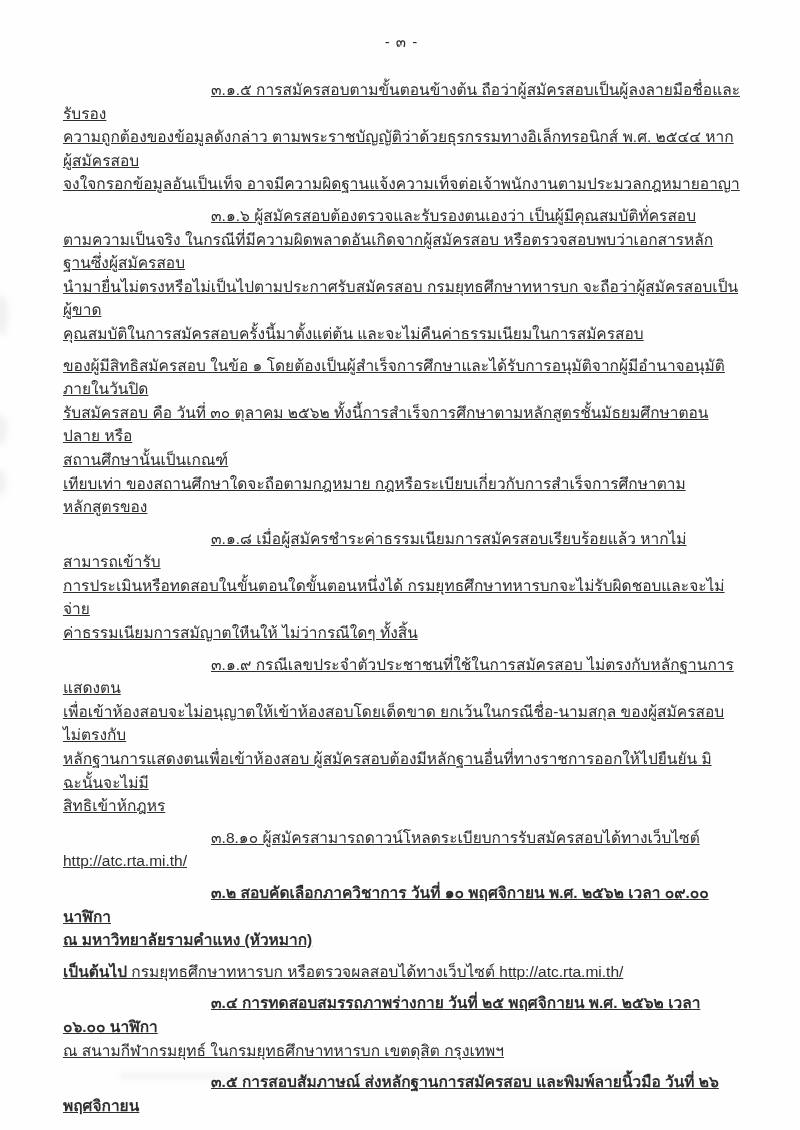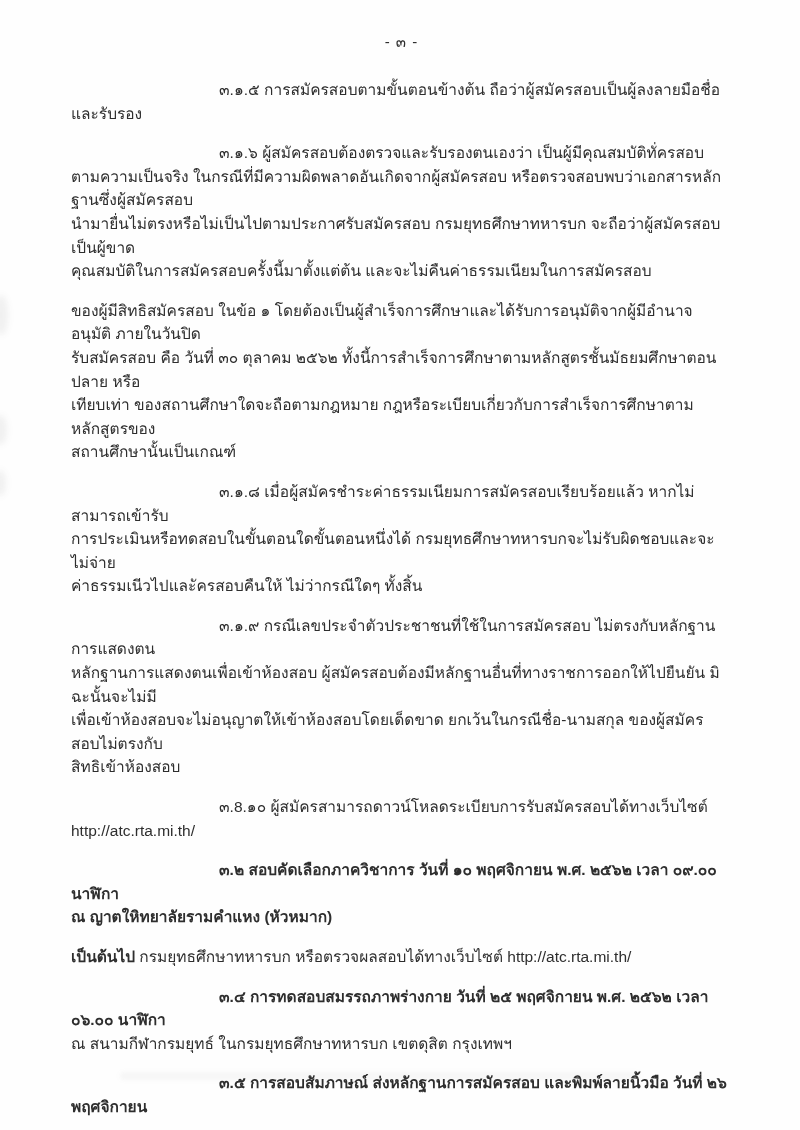--- a/index.html
+++ b/index.html
@@ -22,21 +22,21 @@
   }
   .page-number {
     text-align: center;
     font-size: 15px;
     margin-bottom: 24px;
     letter-spacing: 1px;
   }
   .content {
     font-size: 15.5px;
   }
-  .para { margin: 16px; }
+  .para { margin: 8px; text-decoration: underline; }
   .line {
     line-height: 23.6px;
     white-space: normal;
   }
   .line.indent { text-indent: 148px; }
   .seg.bold { font-weight: bold; }
   
   .artifact {
     position: absolute;
     background: rgba(60,60,60,0.07);
@@ -50,50 +50,52 @@
   .artifact.a4 { left: 120px; top: 1072px; width: 520px; height: 8px; border-radius: 4px; background: rgba(90,90,90,0.05); filter: blur(2px); }
 </style>
 </head>
 <body>
 
 <div class="page">
   <div class="page-number">- ๓ -</div>
   <div class="content" id="doc-body">
       <div class="para">
         <div class="line indent"><span class="seg">๓.๑.๕ การสมัครสอบตามขั้นตอนข้างต้น ถือว่าผู้สมัครสอบเป็นผู้ลงลายมือชื่อและรับรอง</span></div>
+        <div class="line"><span class="seg">ความถูกต้องของข้อมูลดังกล่าว ตามพระราชบัญญัติว่าด้วยธุรกรรมทางอิเล็กทรอนิกส์ พ.ศ. ๒๕๔๔ หากผู้สมัครสอบ</span></div>
+        <div class="line"><span class="seg">จงใจกรอกข้อมูลอันเป็นเท็จ อาจมีความผิดฐานแจ้งความเท็จต่อเจ้าพนักงานตามประมวลกฎหมายอาญา</span></div>
       </div>
       <div class="para">
         <div class="line indent"><span class="seg">๓.๑.๖ ผู้สมัครสอบต้องตรวจและรับรองตนเองว่า เป็นผู้มีคุณสมบัติทั่ครสอบ</span></div>
         <div class="line"><span class="seg">ตามความเป็นจริง ในกรณีที่มีความผิดพลาดอันเกิดจากผู้สมัครสอบ หรือตรวจสอบพบว่าเอกสารหลักฐานซึ่งผู้สมัครสอบ</span></div>
         <div class="line"><span class="seg">นำมายื่นไม่ตรงหรือไม่เป็นไปตามประกาศรับสมัครสอบ กรมยุทธศึกษาทหารบก จะถือว่าผู้สมัครสอบเป็นผู้ขาด</span></div>
         <div class="line"><span class="seg">คุณสมบัติในการสมัครสอบครั้งนี้มาตั้งแต่ต้น และจะไม่คืนค่าธรรมเนียมในการสมัครสอบ</span></div>
       </div>
       <div class="para">
         <div class="line"><span class="seg">ของผู้มีสิทธิสมัครสอบ ในข้อ ๑ โดยต้องเป็นผู้สำเร็จการศึกษาและได้รับการอนุมัติจากผู้มีอำนาจอนุมัติ ภายในวันปิด</span></div>
         <div class="line"><span class="seg">รับสมัครสอบ คือ วันที่ ๓๐ ตุลาคม ๒๕๖๒ ทั้งนี้การสำเร็จการศึกษาตามหลักสูตรชั้นมัธยมศึกษาตอนปลาย หรือ</span></div>
+        <div class="line"><span class="seg">สถานศึกษานั้นเป็นเกณฑ์</span></div>
         <div class="line"><span class="seg">เทียบเท่า ของสถานศึกษาใดจะถือตามกฎหมาย กฎหรือระเบียบเกี่ยวกับการสำเร็จการศึกษาตามหลักสูตรของ</span></div>
-        <div class="line"><span class="seg">สถานศึกษานั้นเป็นเกณฑ์</span></div>
       </div>
       <div class="para">
         <div class="line indent"><span class="seg">๓.๑.๘ เมื่อผู้สมัครชำระค่าธรรมเนียมการสมัครสอบเรียบร้อยแล้ว หากไม่สามารถเข้ารับ</span></div>
         <div class="line"><span class="seg">การประเมินหรือทดสอบในขั้นตอนใดขั้นตอนหนึ่งได้ กรมยุทธศึกษาทหารบกจะไม่รับผิดชอบและจะไม่จ่าย</span></div>
-        <div class="line"><span class="seg">ค่าธรรมเนีวไปและัครสอบคืนให้ ไม่ว่ากรณีใดๆ ทั้งสิ้น</span></div>
+        <div class="line"><span class="seg">ค่าธรรมเนียมการสมัญาตใหืนให้ ไม่ว่ากรณีใดๆ ทั้งสิ้น</span></div>
       </div>
       <div class="para">
         <div class="line indent"><span class="seg">๓.๑.๙ กรณีเลขประจำตัวประชาชนที่ใช้ในการสมัครสอบ ไม่ตรงกับหลักฐานการแสดงตน</span></div>
+        <div class="line"><span class="seg">เพื่อเข้าห้องสอบจะไม่อนุญาตให้เข้าห้องสอบโดยเด็ดขาด ยกเว้นในกรณีชื่อ-นามสกุล ของผู้สมัครสอบไม่ตรงกับ</span></div>
         <div class="line"><span class="seg">หลักฐานการแสดงตนเพื่อเข้าห้องสอบ ผู้สมัครสอบต้องมีหลักฐานอื่นที่ทางราชการออกให้ไปยืนยัน มิฉะนั้นจะไม่มี</span></div>
-        <div class="line"><span class="seg">เพื่อเข้าห้องสอบจะไม่อนุญาตให้เข้าห้องสอบโดยเด็ดขาด ยกเว้นในกรณีชื่อ-นามสกุล ของผู้สมัครสอบไม่ตรงกับ</span></div>
-        <div class="line"><span class="seg">สิทธิเข้าห้องสอบ</span></div>
+        <div class="line"><span class="seg">สิทธิเข้าห้กฎหร</span></div>
       </div>
       <div class="para">
         <div class="line indent"><span class="seg">๓.8.๑๐ ผู้สมัครสามารถดาวน์โหลดระเบียบการรับสมัครสอบได้ทางเว็บไซต์ </span><span class="seg">http://atc.rta.mi.th/</span></div>
       </div>
       <div class="para">
         <div class="line indent"><span class="seg bold">๓.๒ สอบคัดเลือกภาควิชาการ วันที่ ๑๐ พฤศจิกายน พ.ศ. ๒๕๖๒ เวลา ๐๙.๐๐ นาฬิกา</span></div>
-        <div class="line"><span class="seg bold">ณ ญาตใหิทยาลัยรามคำแหง (หัวหมาก)</span></div>
+        <div class="line"><span class="seg bold">ณ มหาวิทยาลัยรามคำแหง (หัวหมาก)</span></div>
       </div>
       <div class="para">
         <div class="line"><span class="seg bold">เป็นต้นไป</span><span class="seg"> กรมยุทธศึกษาทหารบก หรือตรวจผลสอบได้ทางเว็บไซต์ </span><span class="seg">http://atc.rta.mi.th/</span></div>
       </div>
       <div class="para">
         <div class="line indent"><span class="seg bold">๓.๔ การทดสอบสมรรถภาพร่างกาย วันที่ ๒๕ พฤศจิกายน พ.ศ. ๒๕๖๒  เวลา ๐๖.๐๐ นาฬิกา</span></div>
         <div class="line"><span class="seg">ณ สนามกีฬากรมยุทธ์ ในกรมยุทธศึกษาทหารบก เขตดุสิต กรุงเทพฯ</span></div>
       </div>
       <div class="para">
         <div class="line indent"><span class="seg bold">๓.๕ การสอบสัมภาษณ์ ส่งหลักฐานการสมัครสอบ และพิมพ์ลายนิ้วมือ วันที่ ๒๖ พฤศจิกายน</span></div>

